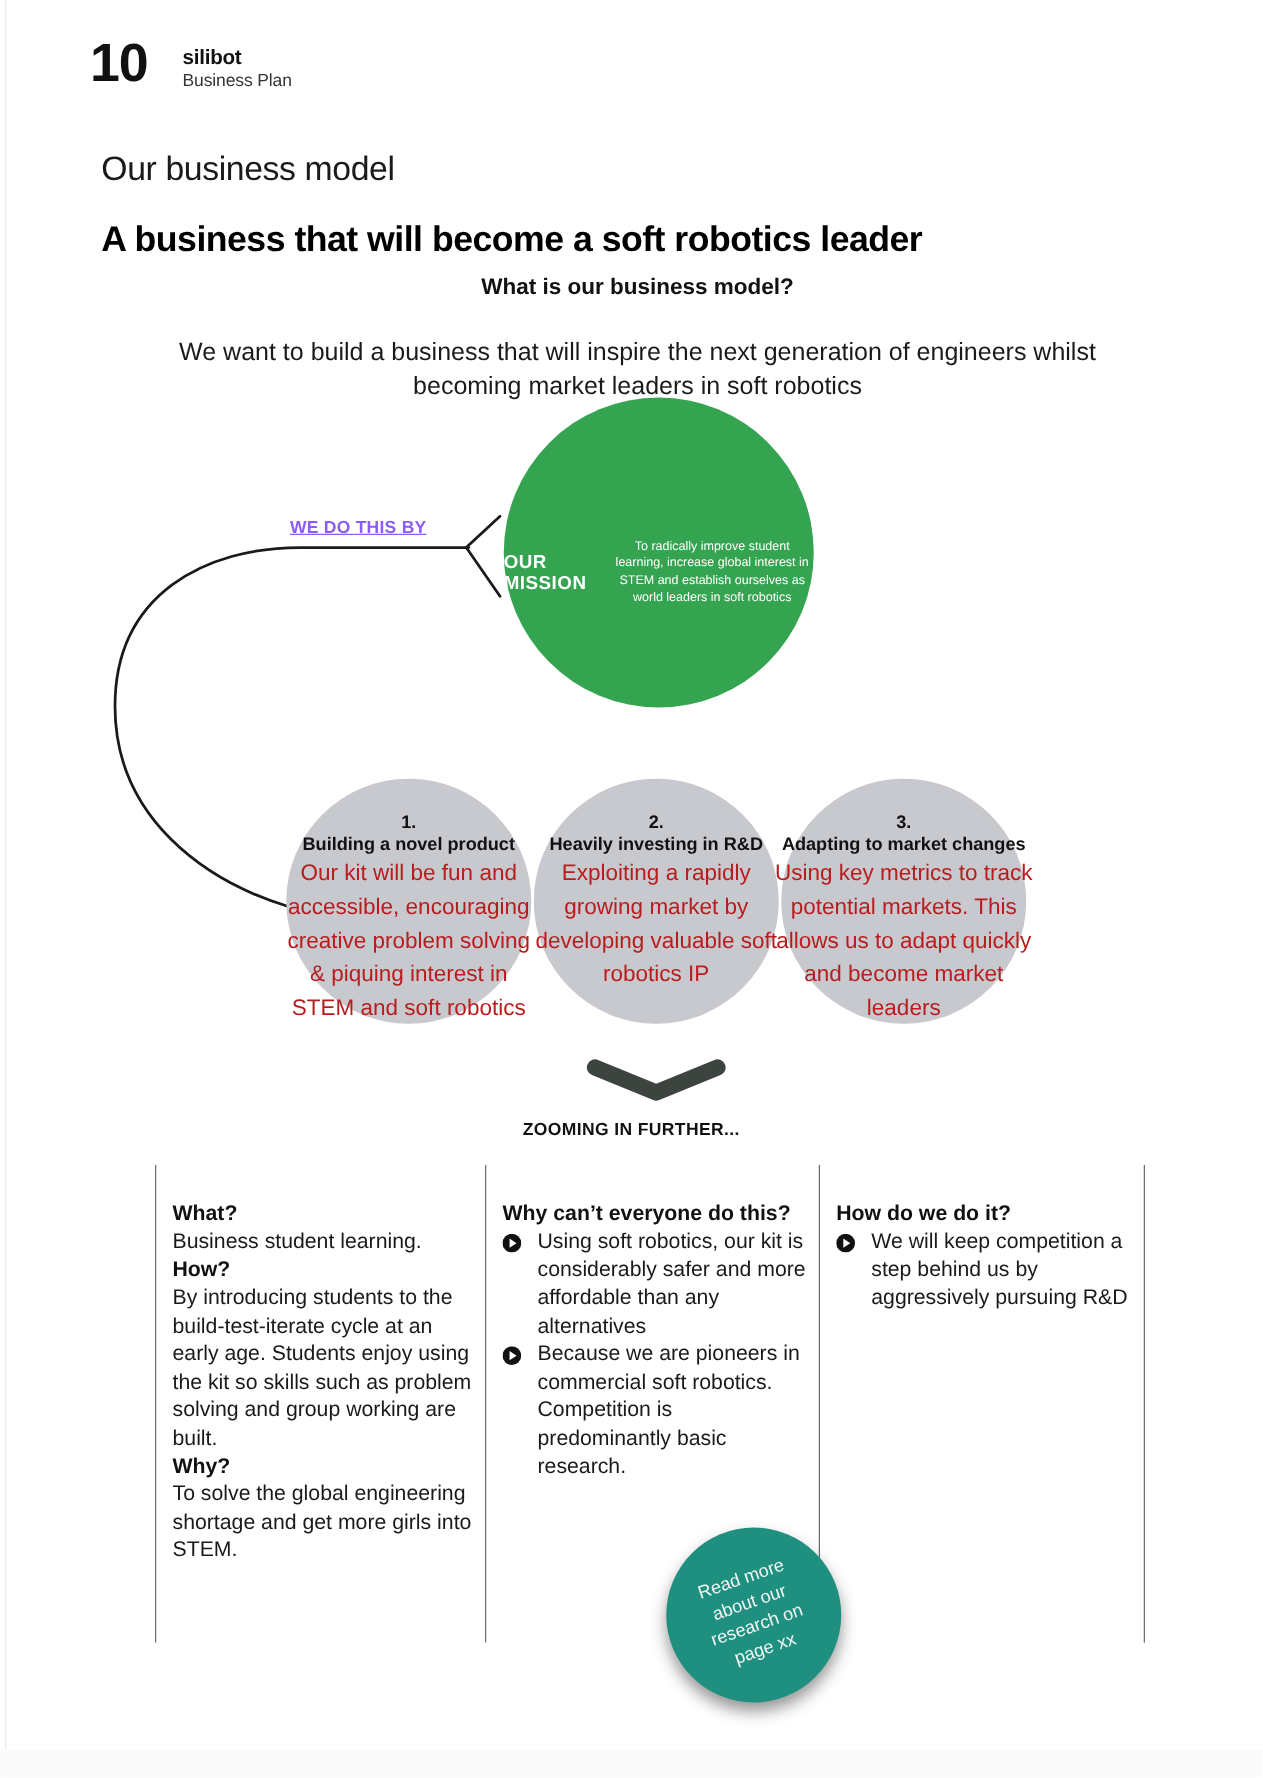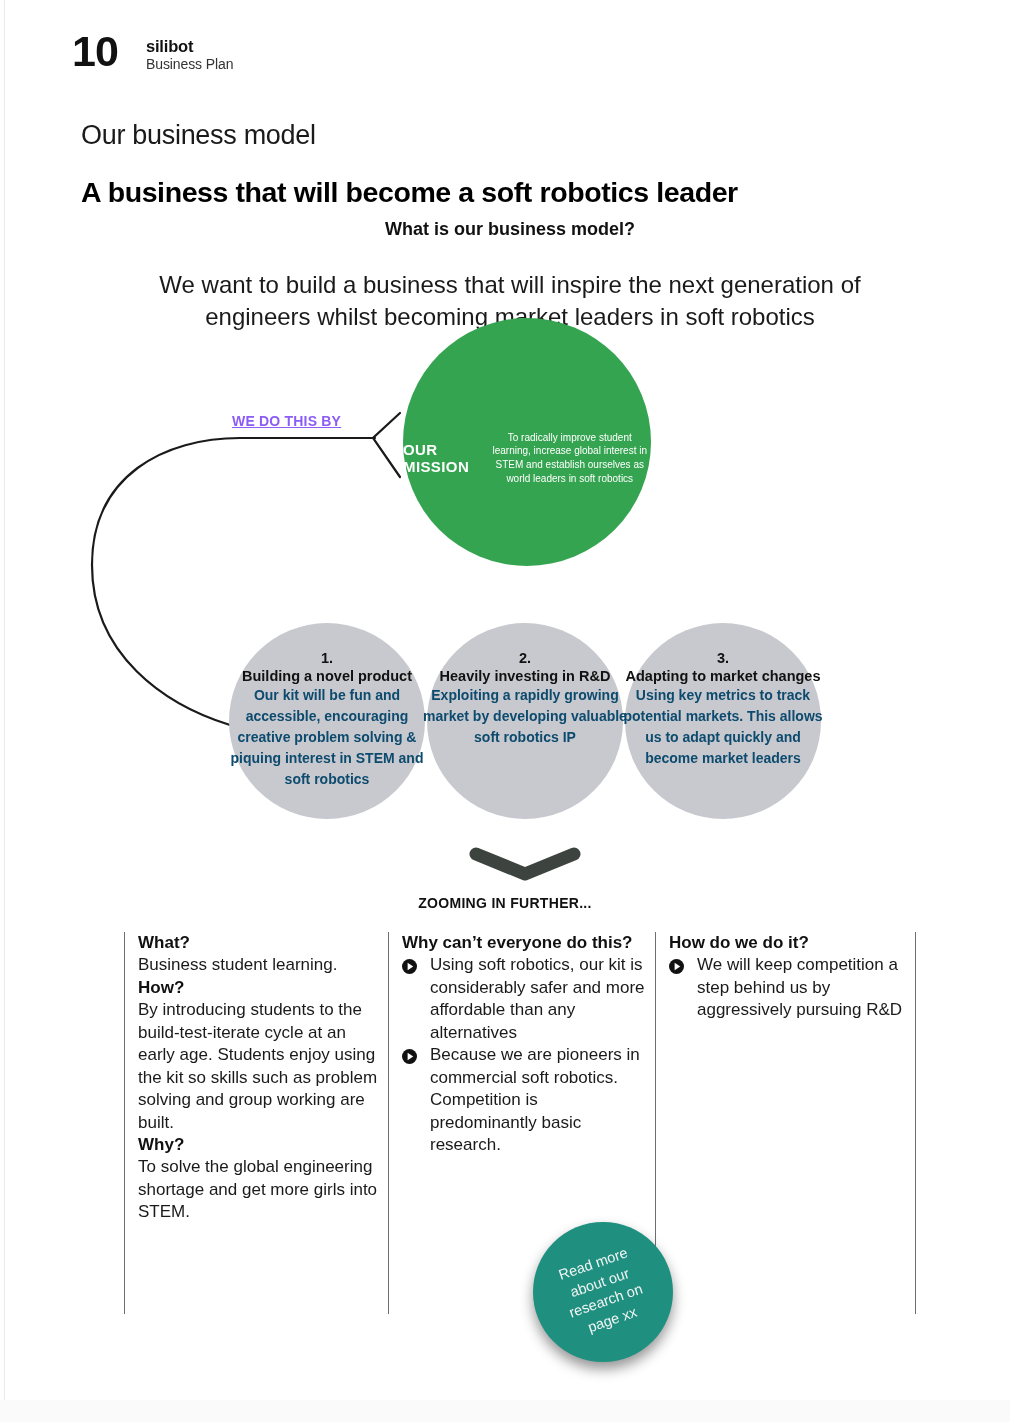--- a/index.html
+++ b/index.html
@@ -83,21 +83,21 @@
     width: 760px;
     text-align: center;
   }
   #intro-heading {
     font-size: 18px;
     font-weight: bold;
     color: #111111;
     margin-bottom: 4px;
   }
   #intro-body {
-    font-size: 24px;
+    font-size: 20px;
     color: #1a1a1a;
     line-height: 1.33;
     margin-top: 29px;
   }
 
   
   #mission-circle {
     position: absolute;
     left: 403px; top: 318px;
     width: 248px; height: 248px;
@@ -165,24 +165,23 @@
     color: #111111;
     line-height: 1.25;
   }
   .pillar-head {
     font-size: 14.5px;
     font-weight: bold;
     color: #111111;
     line-height: 1.25;
   }
   .pillar-body {
-    font-size: 14px;
-    color: #0c4a6e;
+    font-size: 18px;
+    color: #b91c1c;
     line-height: 1.5;
-    font-weight: bold;
   }
 
   
   #zoom-chevron {
     position: absolute;
     left: 468px; top: 846px;
     width: 114px; height: 36px;
   }
   #zooming-label {
     position: absolute;
@@ -205,21 +204,21 @@
     position: absolute;
     top: 0; width: 1px; height: 382px;
     background: #6e6e6e;
   }
   #vrule-0 { left: 0px; }
   #vrule-1 { left: 264px; }
   #vrule-2 { left: 531px; }
   #vrule-3 { left: 791px; }
   .column {
     position: absolute;
-    top: 0;
+    top: 28px;
     box-sizing: border-box;
   }
   #column-1 { left: 14px;  width: 240px; }
   #column-2 { left: 278px; width: 244px; }
   #column-3 { left: 545px; width: 243px; }
   .col-heading {
     font-size: 17px;
     font-weight: bold;
     color: #111111;
     line-height: 1.32;

